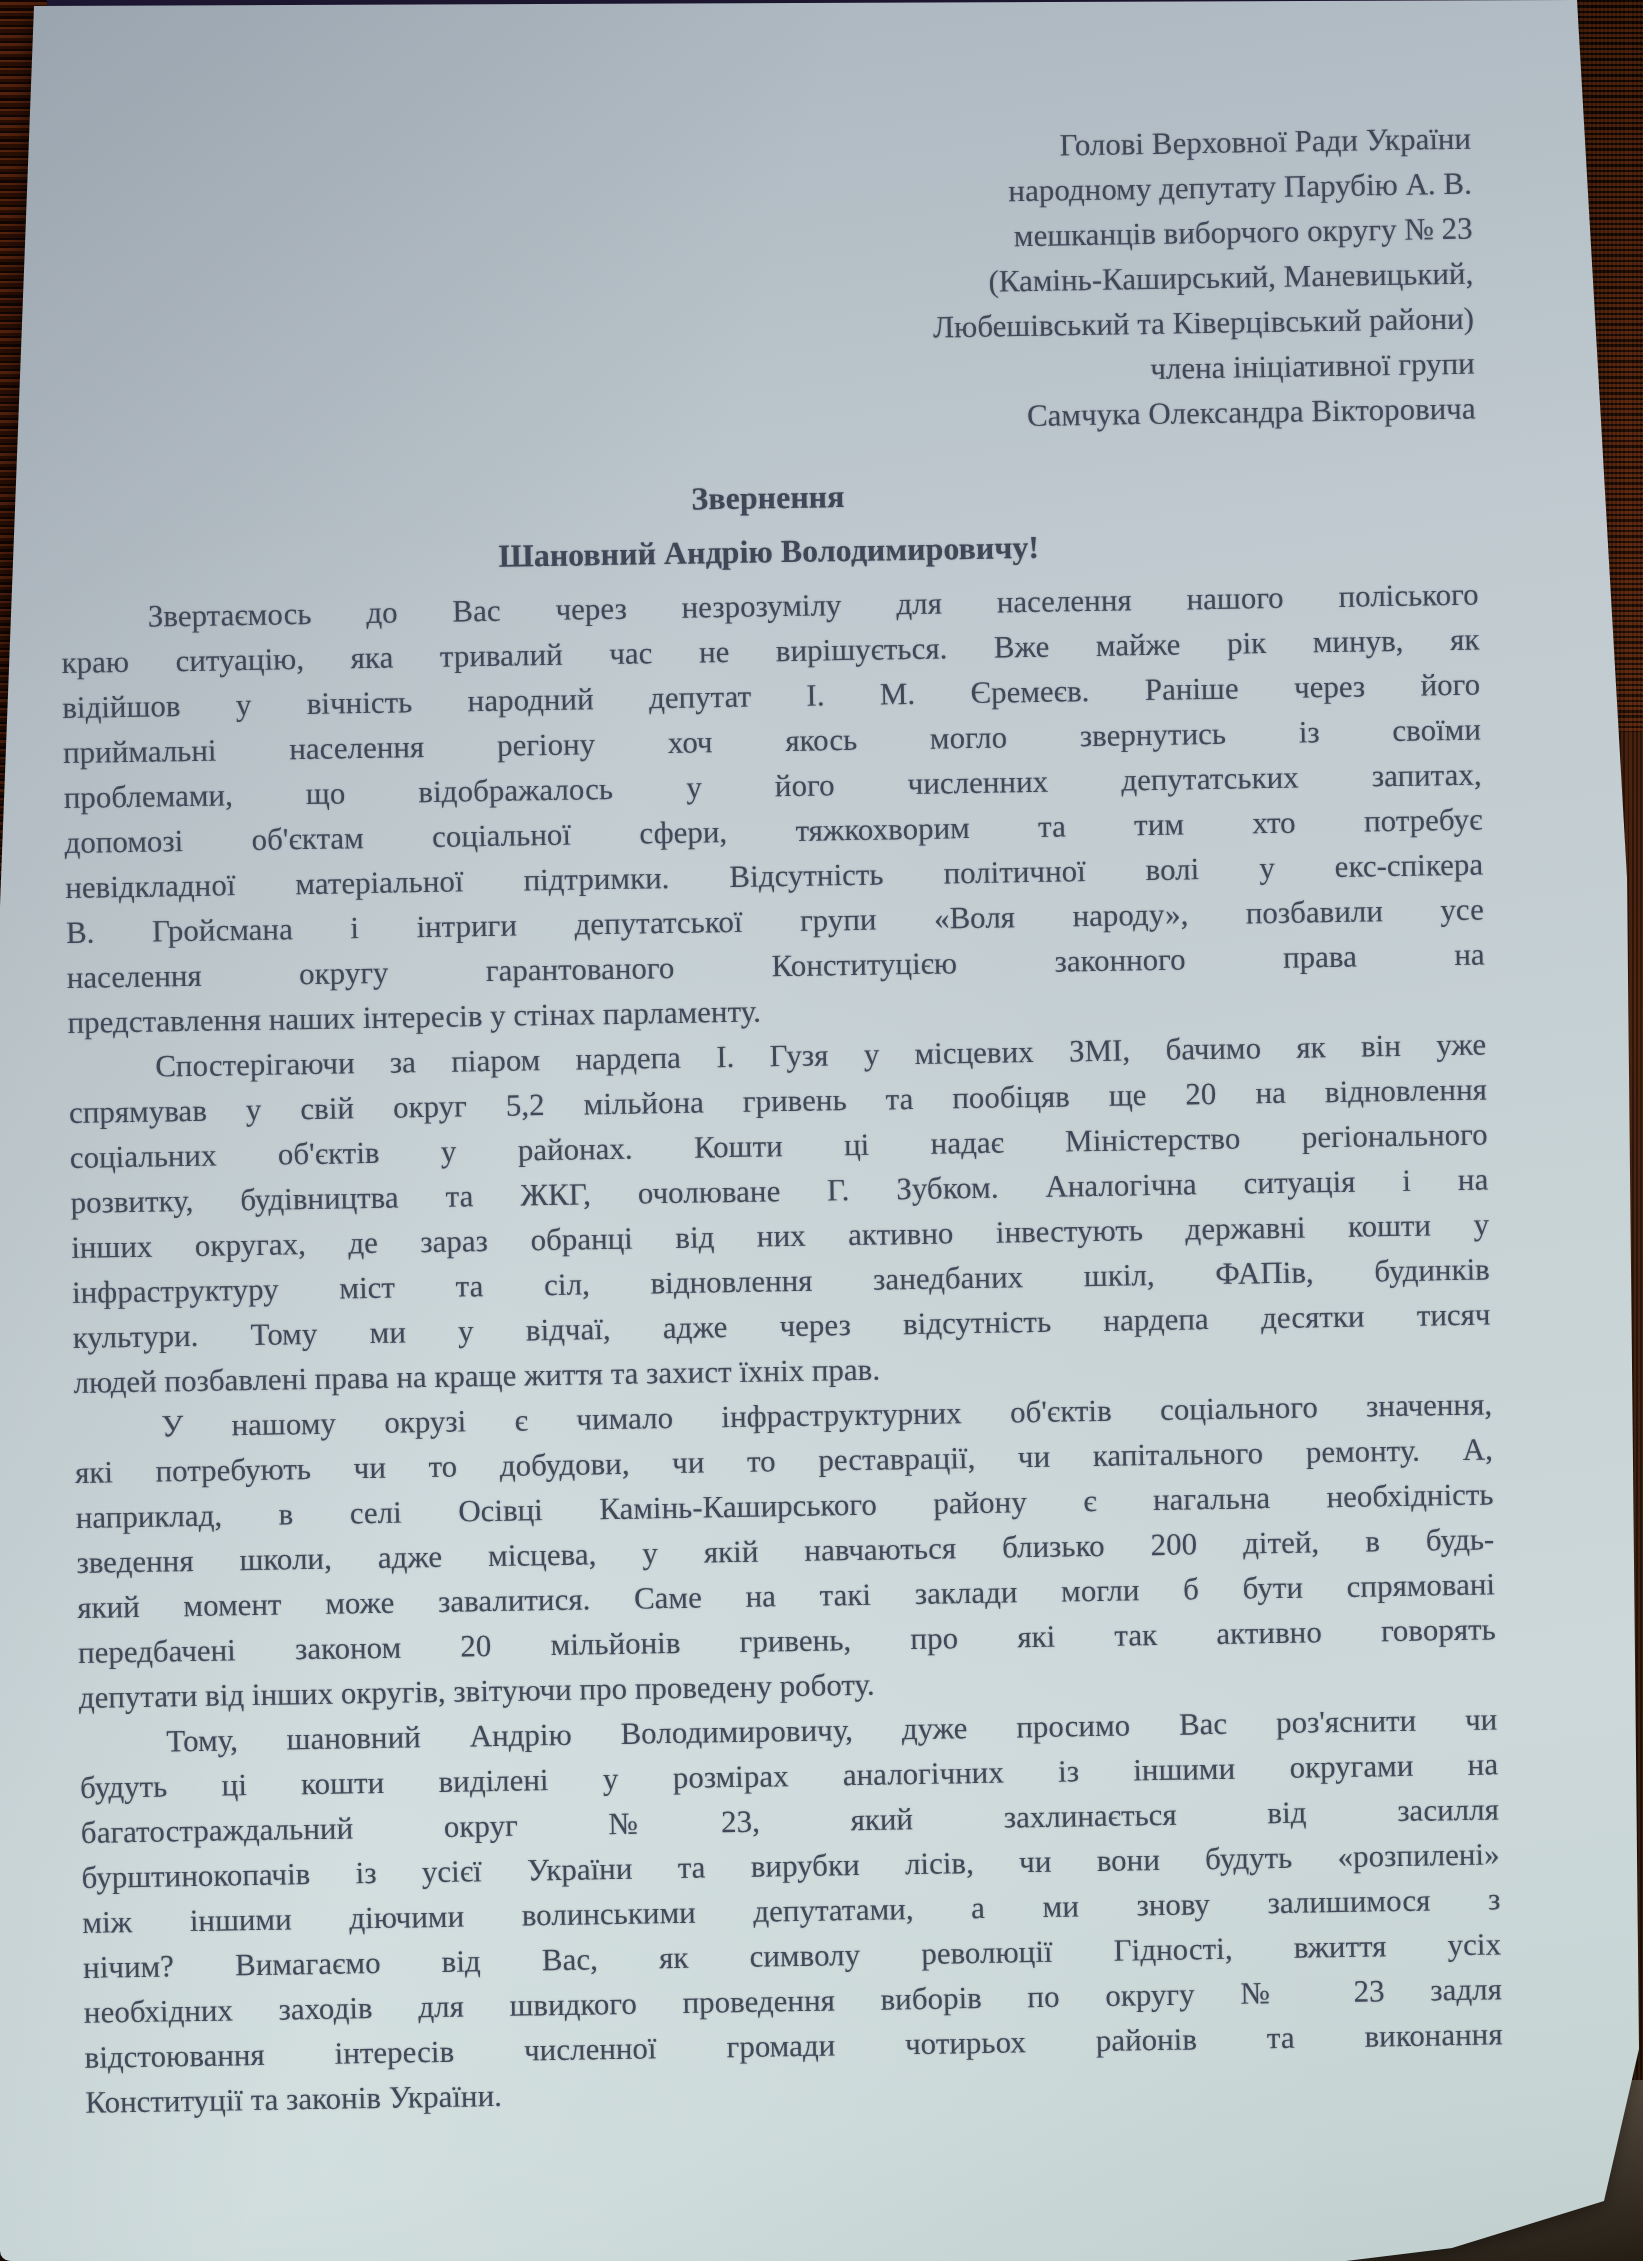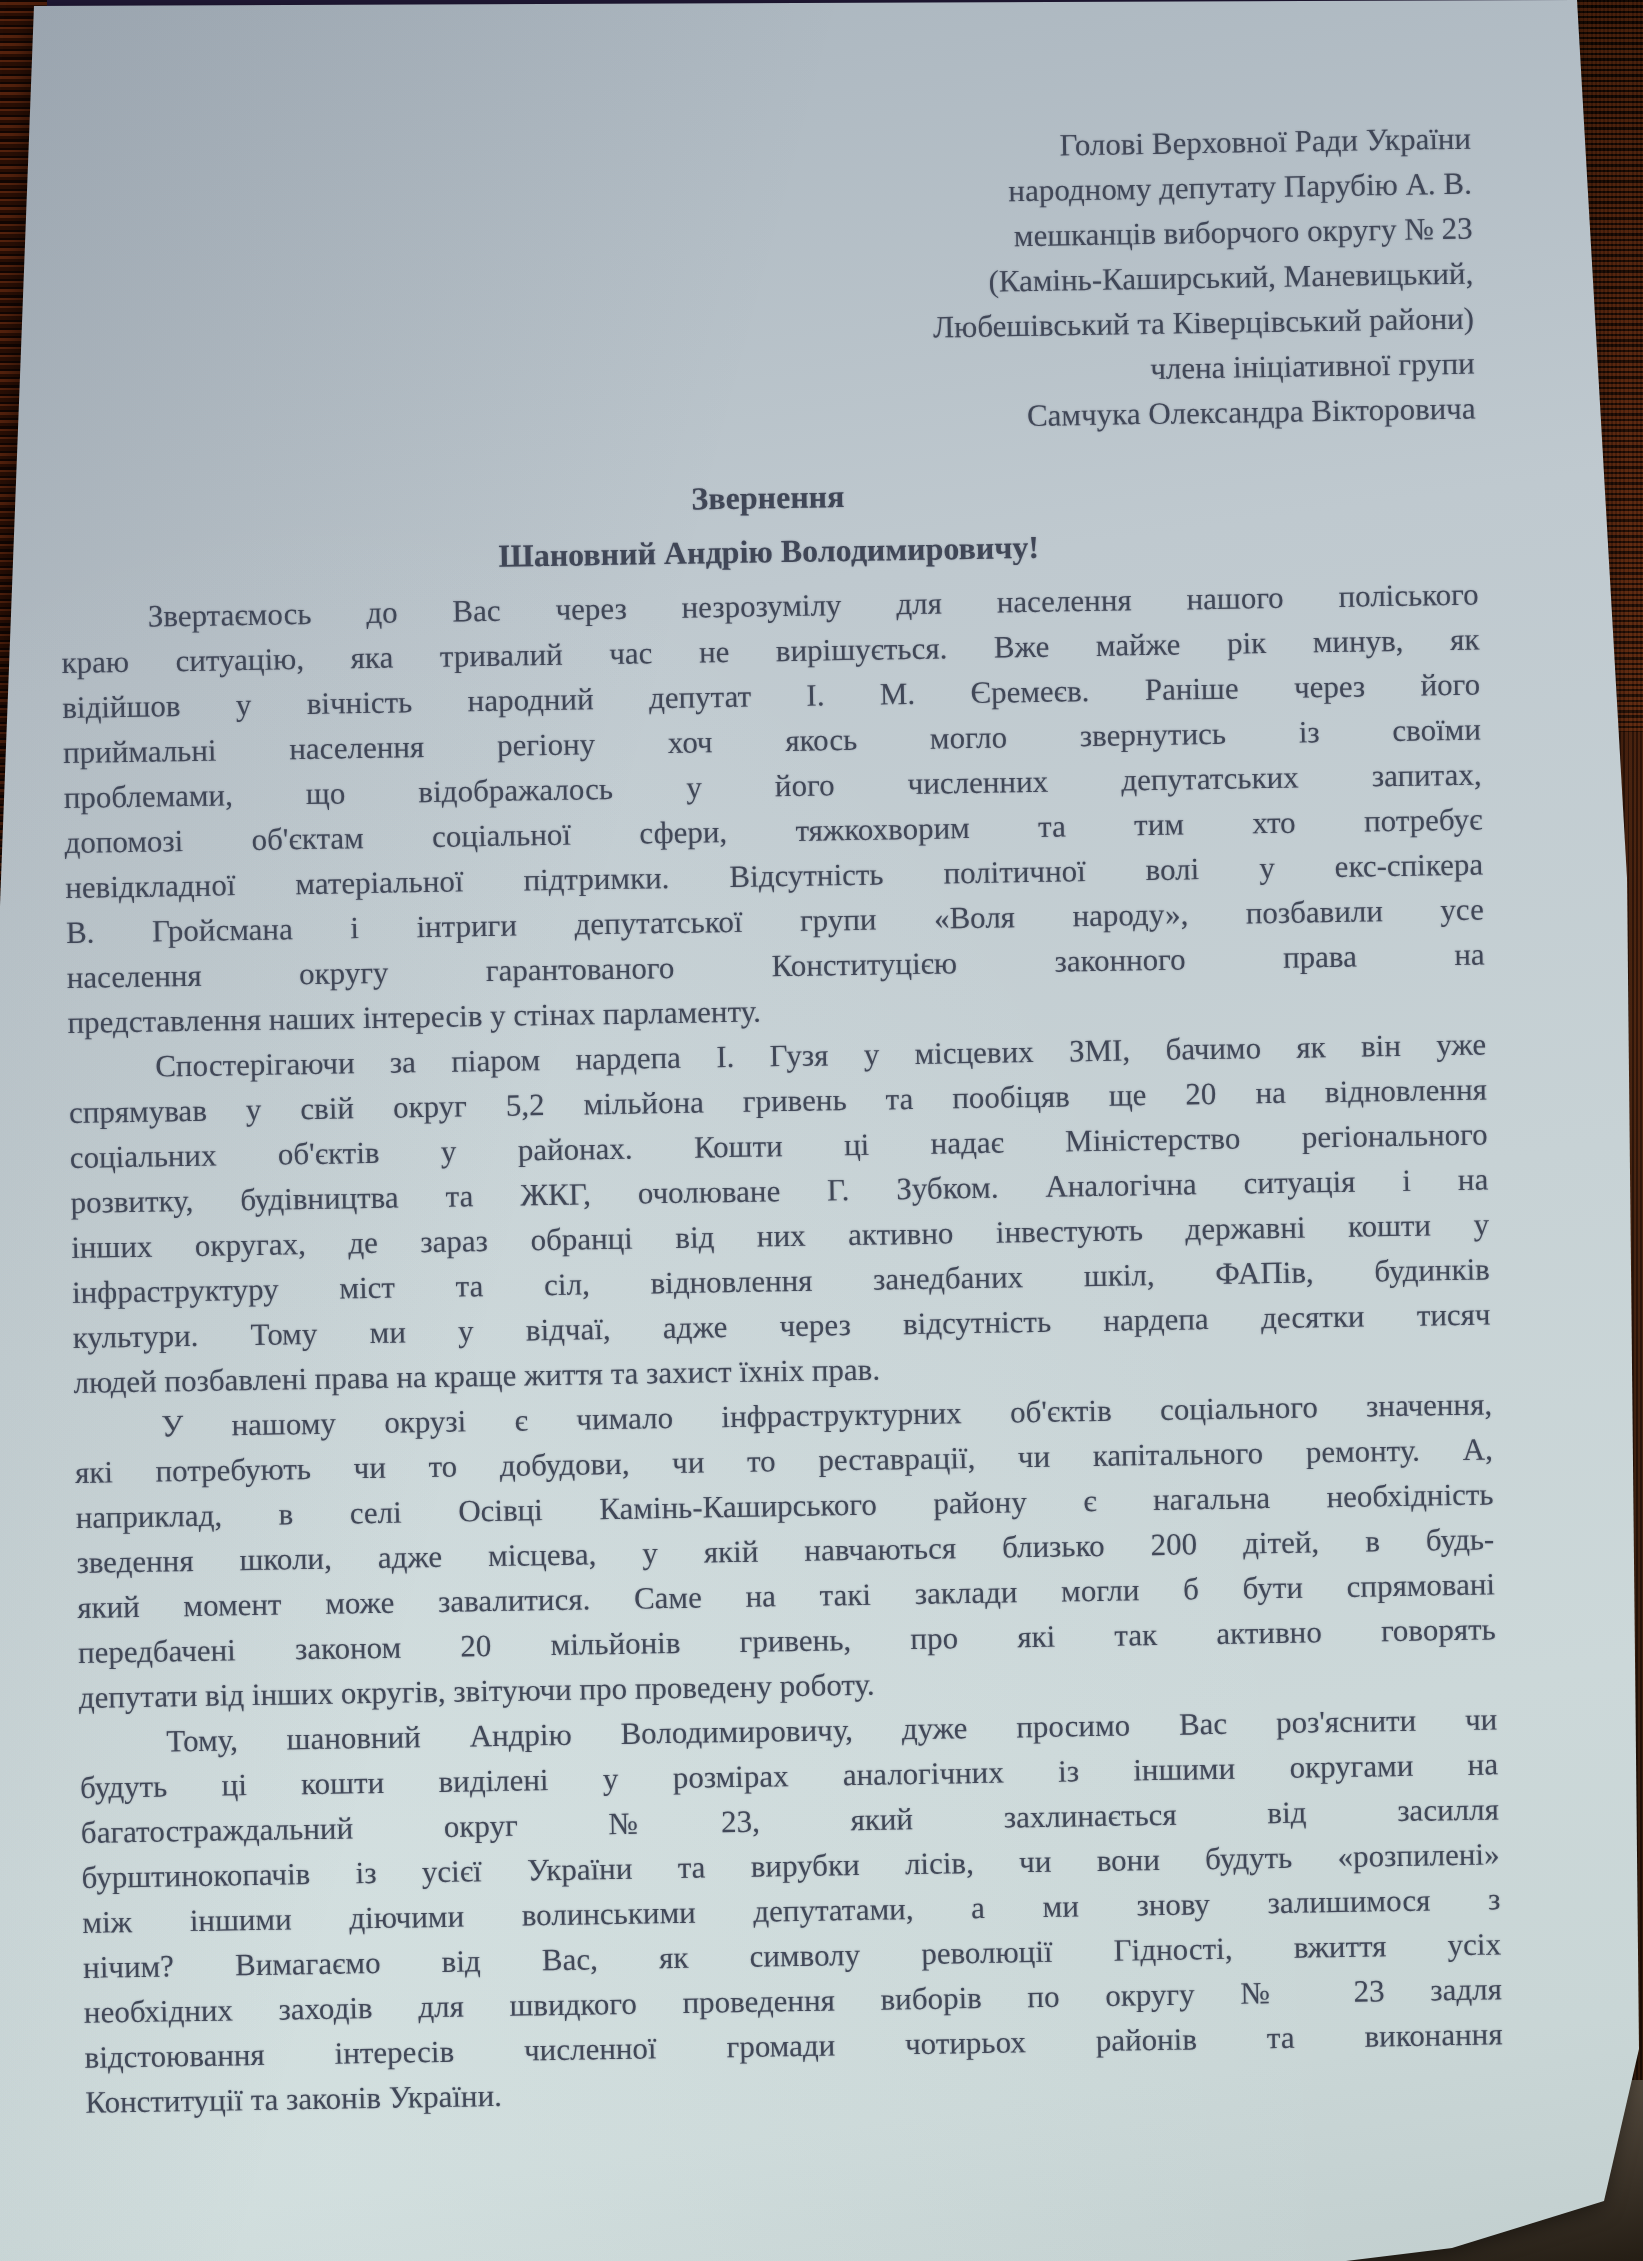--- a/index.html
+++ b/index.html
@@ -42,20 +42,21 @@
     position:absolute;inset:0;
     clip-path:polygon(
       34px 5.9px, 1577px 0px, 1627px 878px, 1639px 2049px,
       1604px 2201px, 1452px 2248px, 1346px 2261px,
       0px 2261px, 0px 906px
     );
     background:
       linear-gradient(105deg,rgba(30,35,55,.12) 0%,rgba(30,35,55,0) 38%),
       radial-gradient(ellipse at 20% 95%,rgba(235,248,246,.25),rgba(235,248,246,0) 55%),
       linear-gradient(172deg,#aab5be 0%,#bfc9cf 28%,#c7d2d5 55%,#ccd8d9 76%,#c9d6d6 90%,#c2cfcf 100%);
+    border-radius: 10px;
   }
   
   .content{
     position:absolute;left:69px;top:0;width:1418px;
     transform:rotate(-0.95deg);transform-origin:0 1112px;
     padding-top:139px;
     color:rgba(58,64,80,.92);
     text-shadow:0 0 1.8px rgba(70,76,95,.45);
     font-size:31px;line-height:45px;
   }

